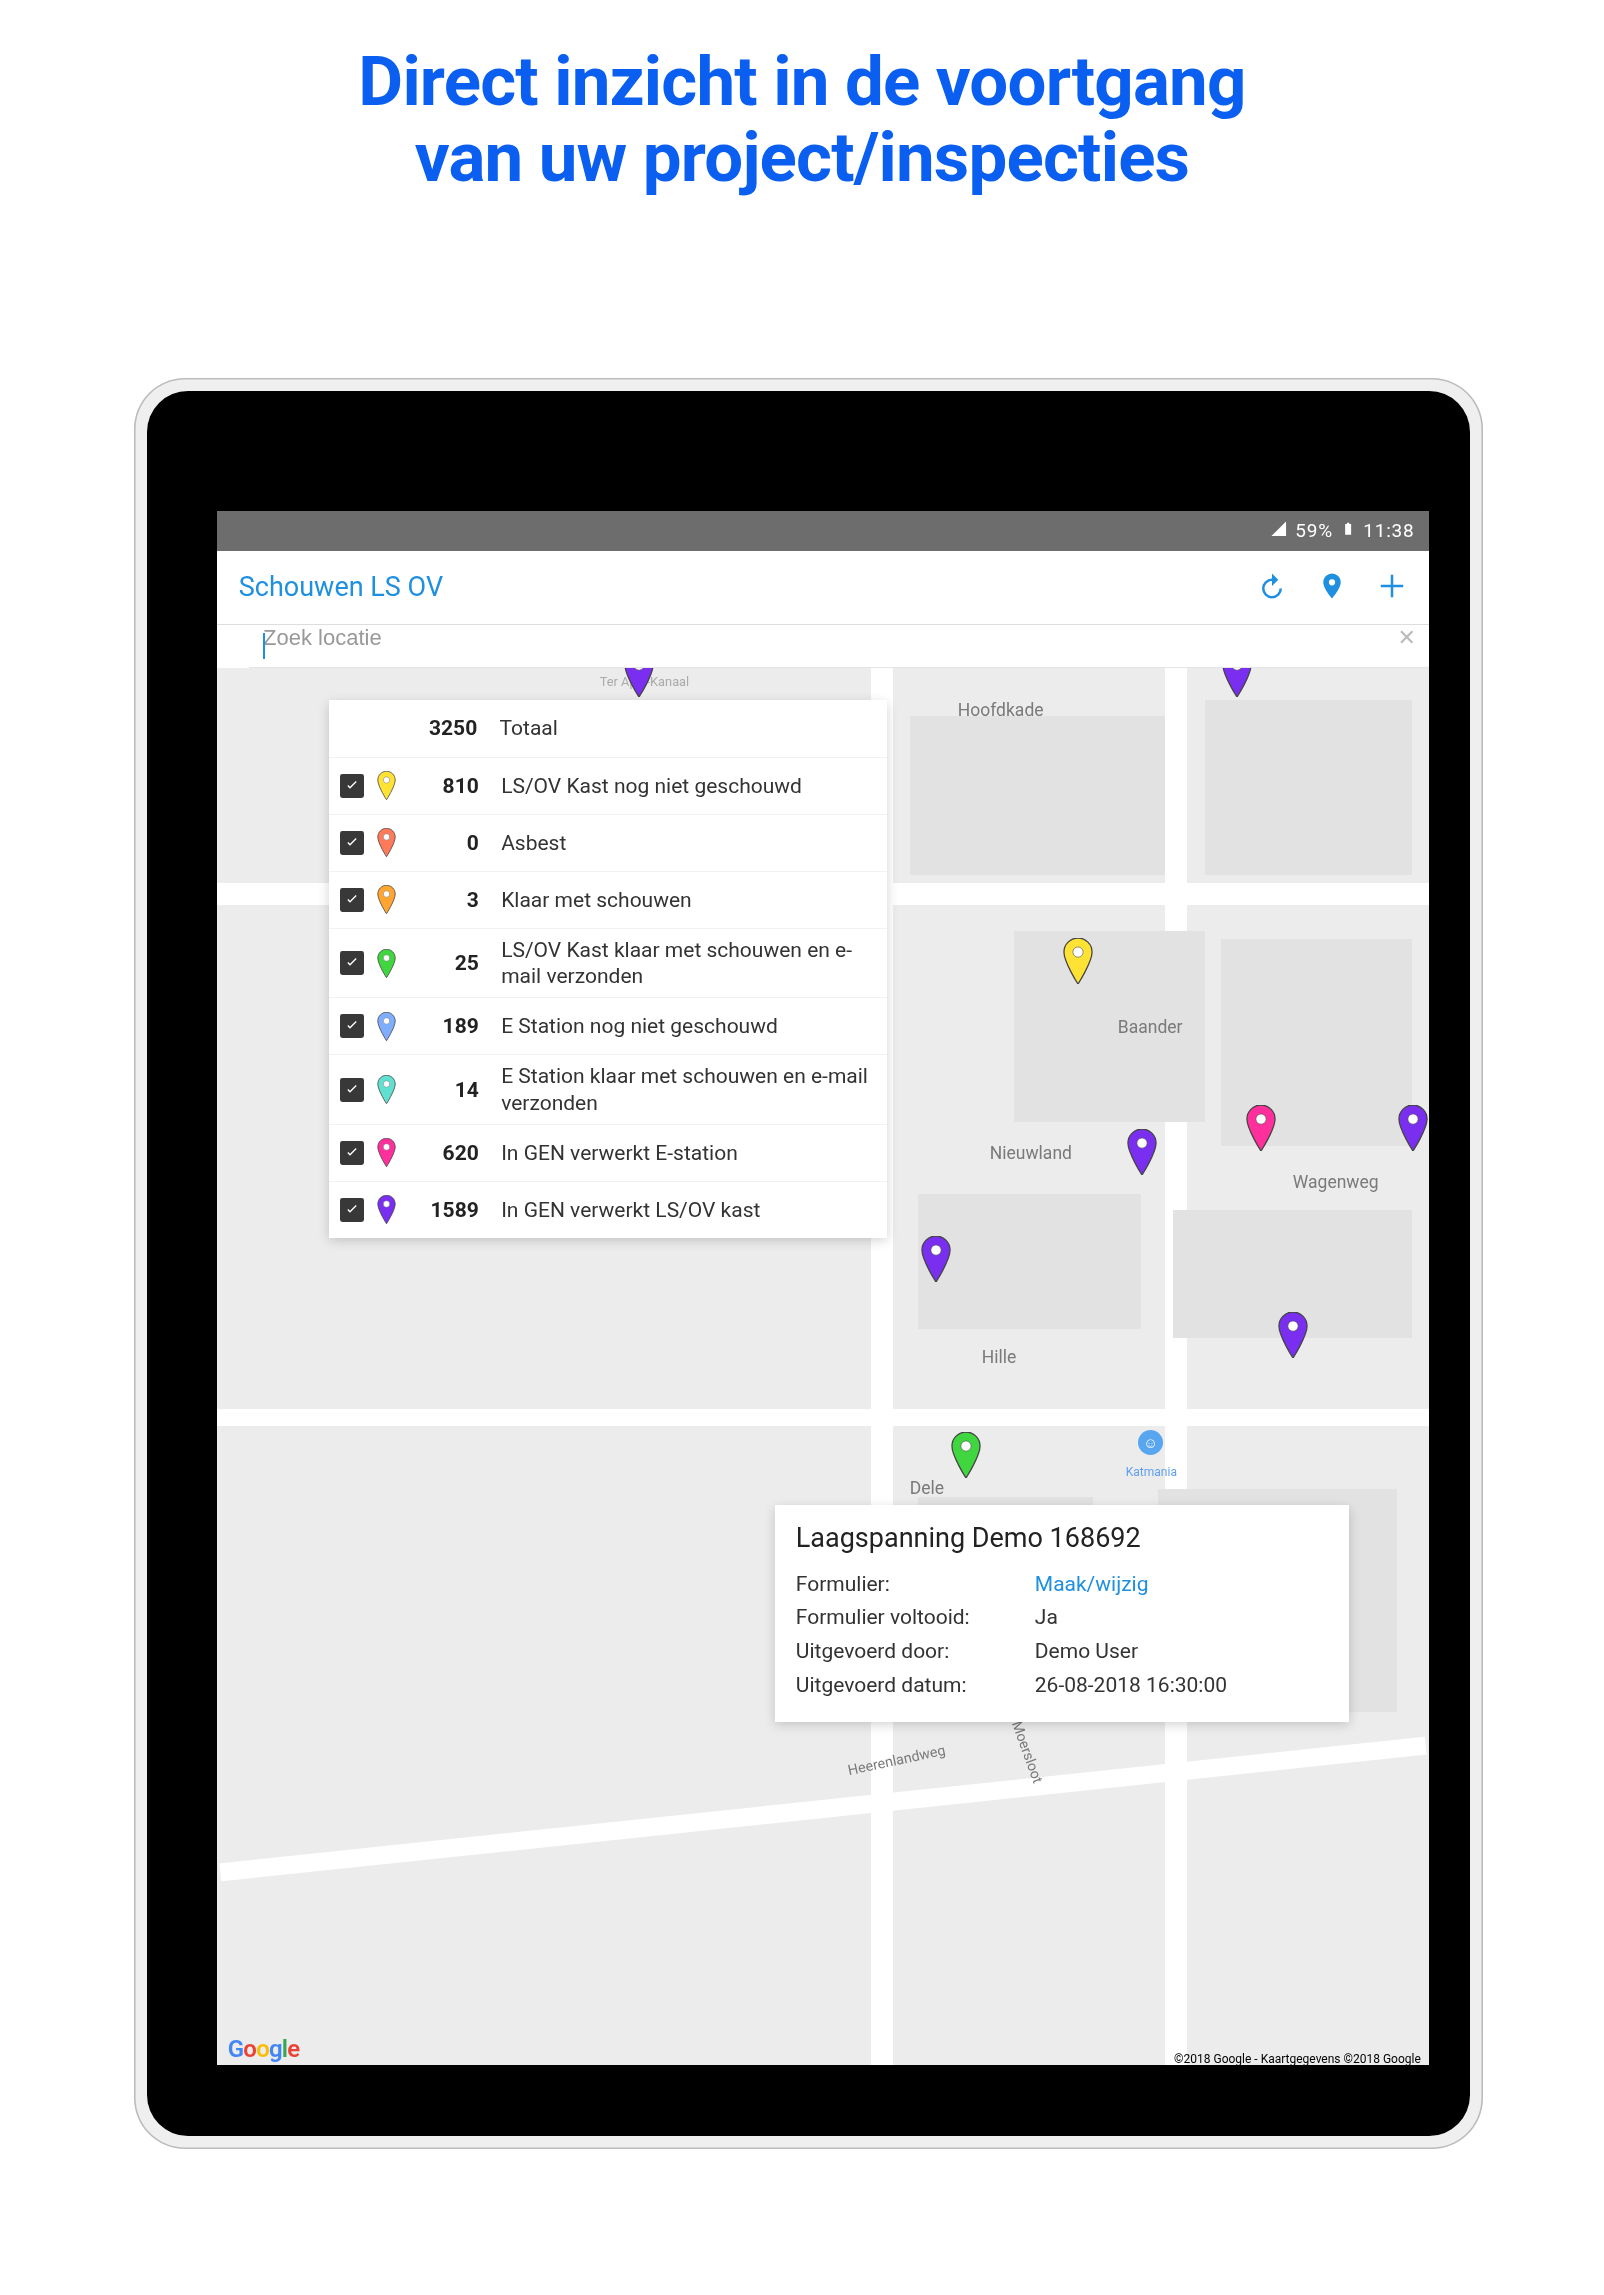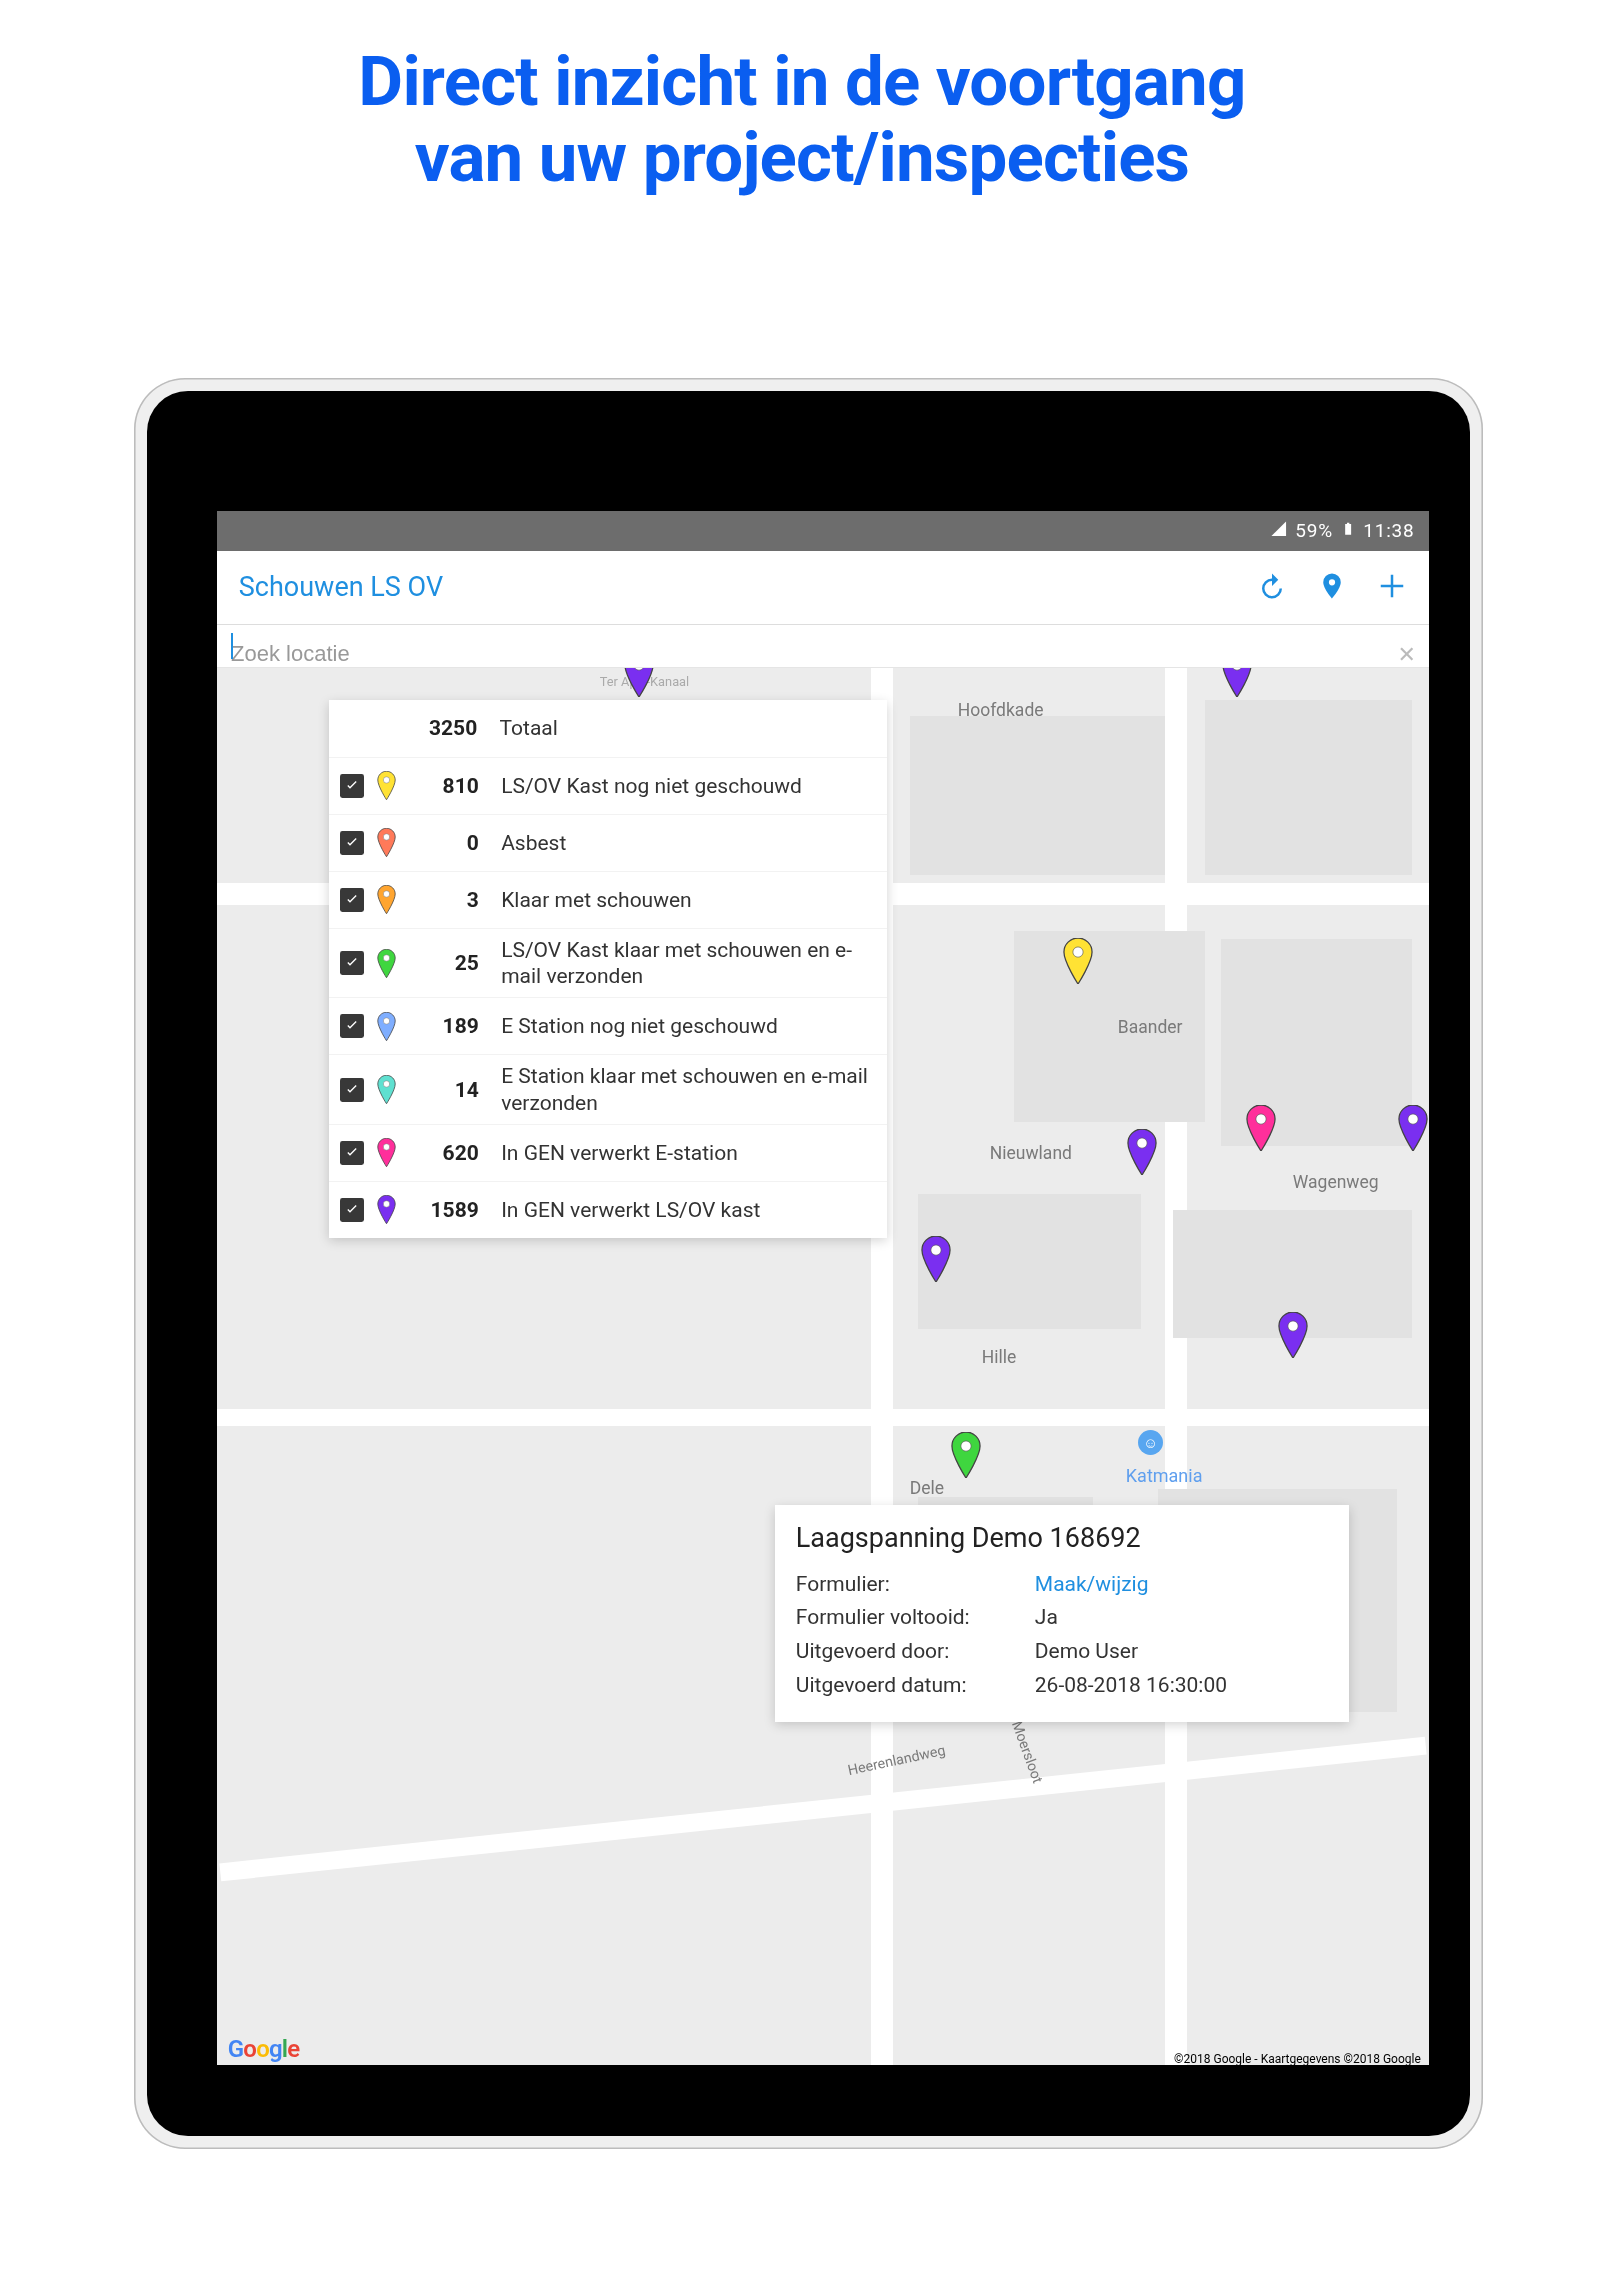--- a/index.html
+++ b/index.html
@@ -83,23 +83,24 @@
     gap: 30px;
     align-items: center;
     color: #1f8fe0;
   }
   .appbar-actions svg { width: 30px; height: 30px; fill: #1f8fe0; }
 
   
   .searchbar {
     height: 43px;
     display: flex;
-    align-items: flex-end;
+    align-items: flex-start;
     border-bottom: 0.8px solid #e5e5e5;
     position: relative;
+    margin-left: 32px;
   }
   .searchbar input {
     flex: 1;
     border: none;
     outline: none;
     font-size: 22px;
     padding: 0 14.3px;
     color: #888;
     background: transparent;
   }
@@ -136,21 +137,21 @@
     font-size: 17.5px;
     color: #7a7a7a;
     background: rgba(255,255,255,0.0);
   }
   .map-label.hoofdkade { left: 741px; top: 32px; }
   .map-label.baander { left: 901px; top: 349px; }
   .map-label.nieuwland { left: 773px; top: 475px; }
   .map-label.wagenweg { left: 1076px; top: 504px; }
   .map-label.hille { left: 765px; top: 679px; }
   .map-label.dele { left: 693px; top: 810px; }
-  .map-label.katmania { left: 909px; top: 797px; color:#5f9fee; font-size:18px; }
+  .map-label.katmania { left: 909px; top: 797px; color:#5f9fee; font-size:12px; }
   .map-label.heerenlandweg { left: 630px; top: 1084px; transform: rotate(-12deg); font-size: 14.3px; }
   .map-label.moersloot { left: 778px; top: 1076px; transform: rotate(70deg); font-size: 14.3px; }
   .map-label.ter-apel { left: 383px; top: 6.4px; font-size: 12.8px; color:#aaa; }
 
   .map-block { position: absolute; background: #e2e2e2; }
   .map-block.b1 { left: 693px; top: 48px; width: 255px; height: 159px; }
   .map-block.b2 { left: 988px; top: 32px; width: 207px; height: 175px; }
   .map-block.b3 { left: 797px; top: 263px; width: 191px; height: 191px; }
   .map-block.b4 { left: 1004px; top: 271px; width: 191px; height: 207px; }
   .map-block.b5 { left: 701px; top: 526px; width: 223px; height: 135px; }

